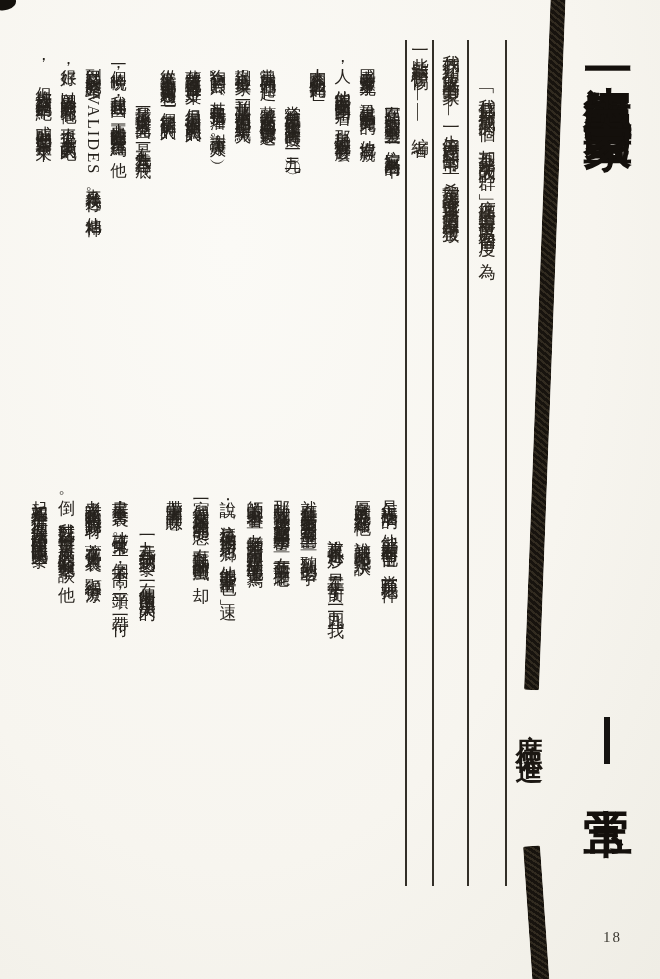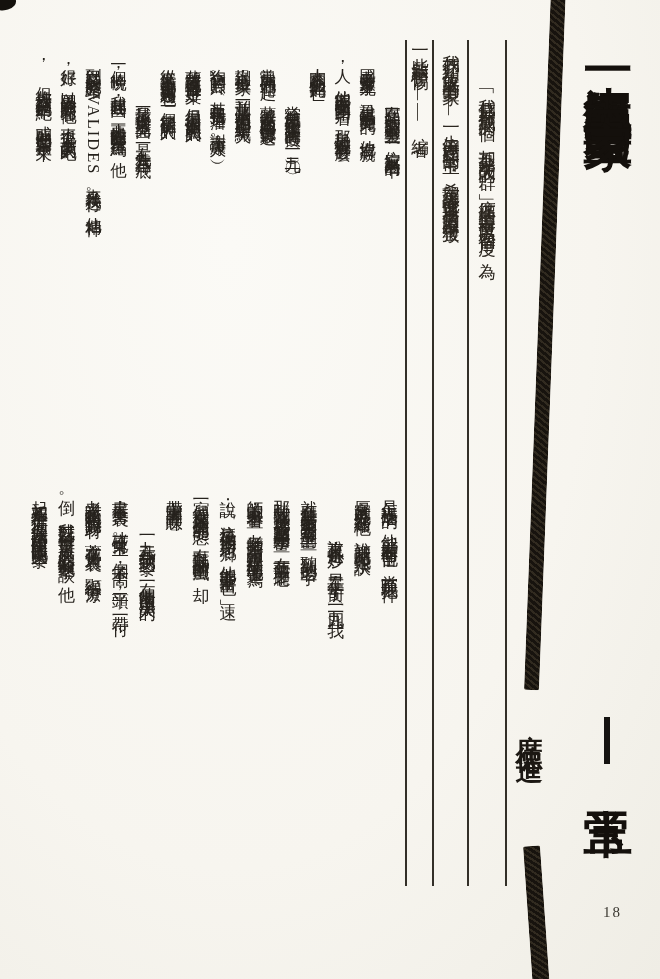--- a/index.html
+++ b/index.html
@@ -52,21 +52,21 @@
   .quote .vcol{font-size:17.5px;letter-spacing:3px;}
   .quote .vcol:nth-child(1){width:37px;line-height:37px;}
   .quote .vcol:nth-child(2){width:35px;line-height:35px;}
   .quote .vcol:nth-child(3){width:26px;line-height:26px;}
   
   .upper-body{left:30px;top:56px;width:374px;height:428px;--pitch:18.4px;}
   .upper-body .vcol{width:24.93px;line-height:24.93px;font-size:16.4px;letter-spacing:2px;}
   .lower-body{left:25px;top:487px;width:377px;height:450px;--pitch:19.4px;}
   .lower-body .vcol{width:26.93px;line-height:26.93px;font-size:17px;letter-spacing:2.4px;}
   
-  .page-number{position:absolute;left:603px;top:904px;font-size:15px;letter-spacing:2px;color:#3a3730;}
+  .page-number{position:absolute;left:603px;top:929px;font-size:15px;letter-spacing:2px;color:#3a3730;}
 </style>
 </head>
 <body>
 
 <div class="page">
 
   <div class="corner-blot"></div>
   <div class="bar bar-top"></div>
   <div class="bar bar-bottom"></div>
 

